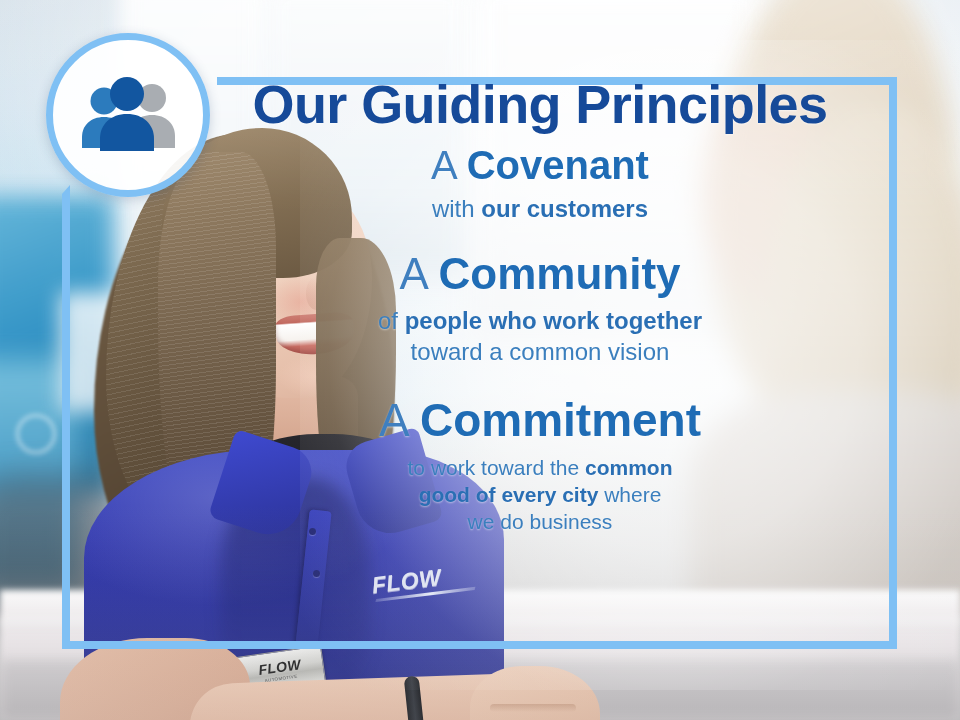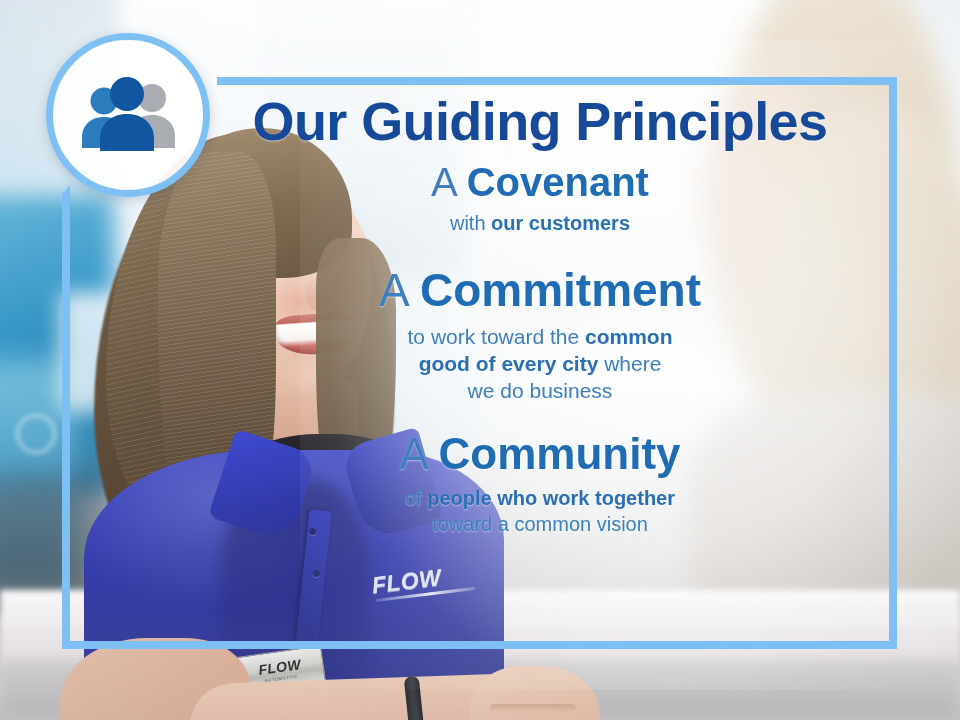--- a/index.html
+++ b/index.html
@@ -341,38 +341,38 @@
     background:rgba(255,255,255,.93);
     border:7px solid #7fc0f4;
     box-shadow:0 3px 12px rgba(40,70,110,.22);
     display:flex;align-items:center;justify-content:center;
     z-index:5;
   }
   .people-icon{width:104px;height:78px;display:block;}
 
   
   .copy{
-    position:absolute;left:200px;top:93px;width:680px;
+    position:absolute;left:200px;top:76px;width:680px;
     z-index:6;text-align:center;
   }
   .headline{
     font-size:54px;font-weight:bold;color:#164a99;
     letter-spacing:-.6px;line-height:1.06;
     margin:0 0 6px 0;
     text-shadow:0 1px 2px rgba(255,255,255,.55);
   }
   .principle{margin:7px;}
   .p-title{
     font-size:42px;line-height:1.12;color:#2f74bd;margin:0;
     text-shadow:0 1px 2px rgba(255,255,255,.5);
   }
   .p-title .art{font-weight:normal;color:#3f7fbf;}
   .p-title .word{font-weight:bold;color:#1f6cb5;}
   .p-sub{
-    font-size:20px;line-height:1.28;color:#3b7fbe;margin:4px 0 0 0;
+    font-size:24px;line-height:1.28;color:#3b7fbe;margin:4px 0 0 0;
     text-shadow:0 1px 2px rgba(255,255,255,.5);
   }
   .p-sub b{font-weight:bold;color:#2a6fb4;}
 
   .block-1{margin-top:10px;}
   .block-1 .p-title{font-size:40px;}
   .block-1 .p-sub{margin-top:6px;}
 
   .block-2{margin-top:24px;}
   .block-2 .p-title{font-size:44px;}
@@ -486,37 +486,37 @@
     <div class="principle block-1">
       <p class="p-title">
         <span class="art">A</span>
         <span class="word">Covenant</span>
       </p>
       <p class="p-sub">
         <span>with </span><b>our customers</b>
       </p>
     </div>
 
+    <div class="principle block-2">
+      <p class="p-title">
+        <span class="art">A</span>
+        <span class="word">Community</span>
+      </p>
+      <p class="p-sub">
+        <span>of </span><b>people who work together</b><br>
+        <span>toward a common vision</span>
+      </p>
+    </div>
+
     <div class="principle block-3">
       <p class="p-title">
         <span class="art">A</span>
         <span class="word">Commitment</span>
       </p>
       <p class="p-sub">
         <span>to work toward the </span><b>common</b><br>
         <b>good of every city</b><span> where</span><br>
         <span>we do business</span>
       </p>
     </div>
 
-    <div class="principle block-2">
-      <p class="p-title">
-        <span class="art">A</span>
-        <span class="word">Community</span>
-      </p>
-      <p class="p-sub">
-        <span>of </span><b>people who work together</b><br>
-        <span>toward a common vision</span>
-      </p>
-    </div>
-
   </div>
 </div>
 
 </body></html>

